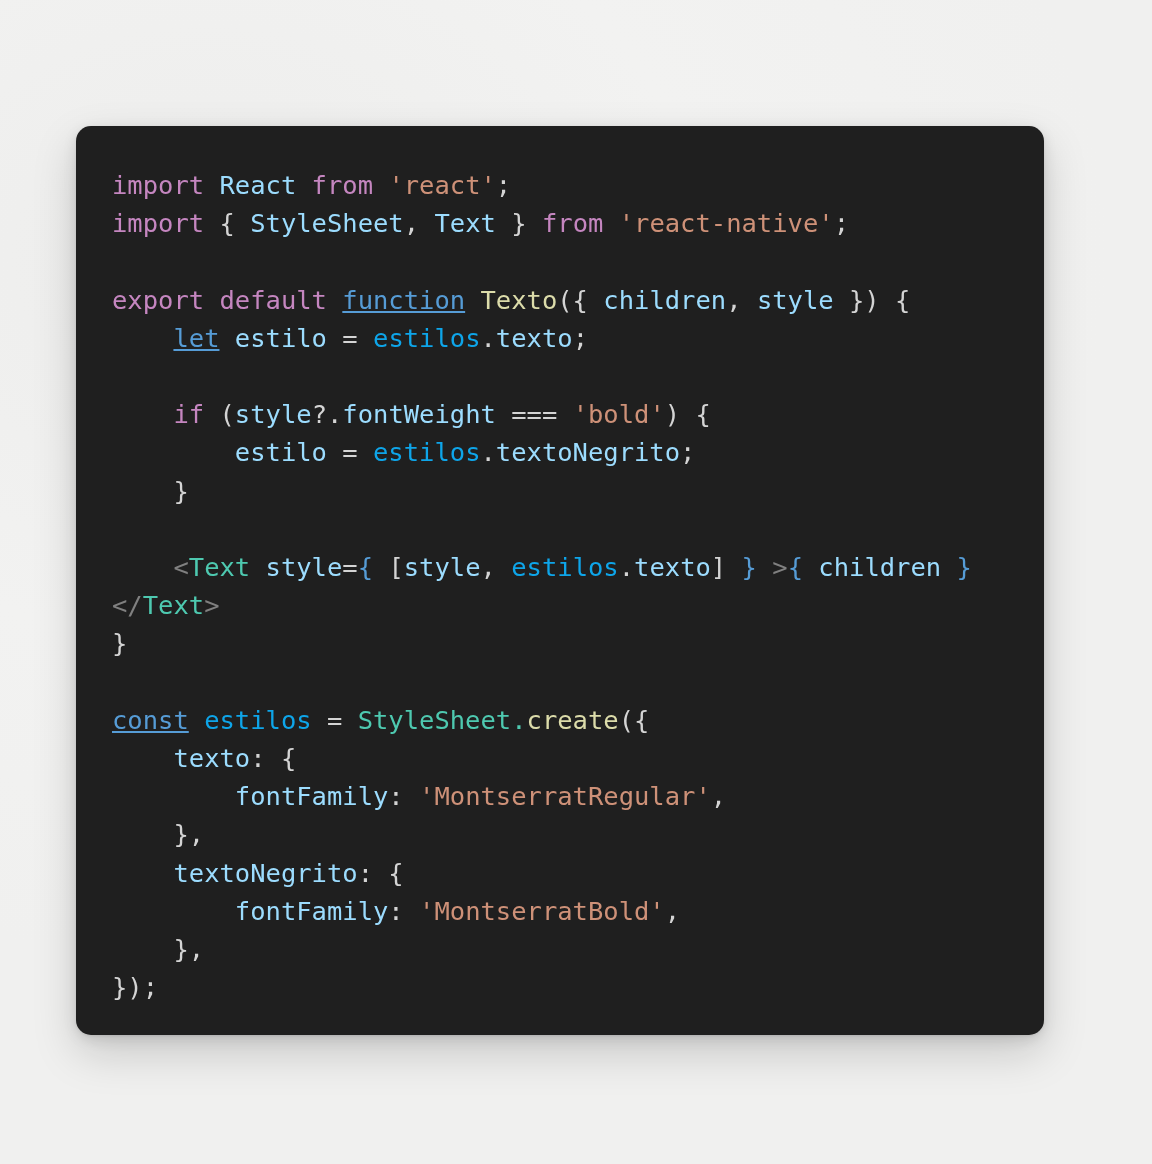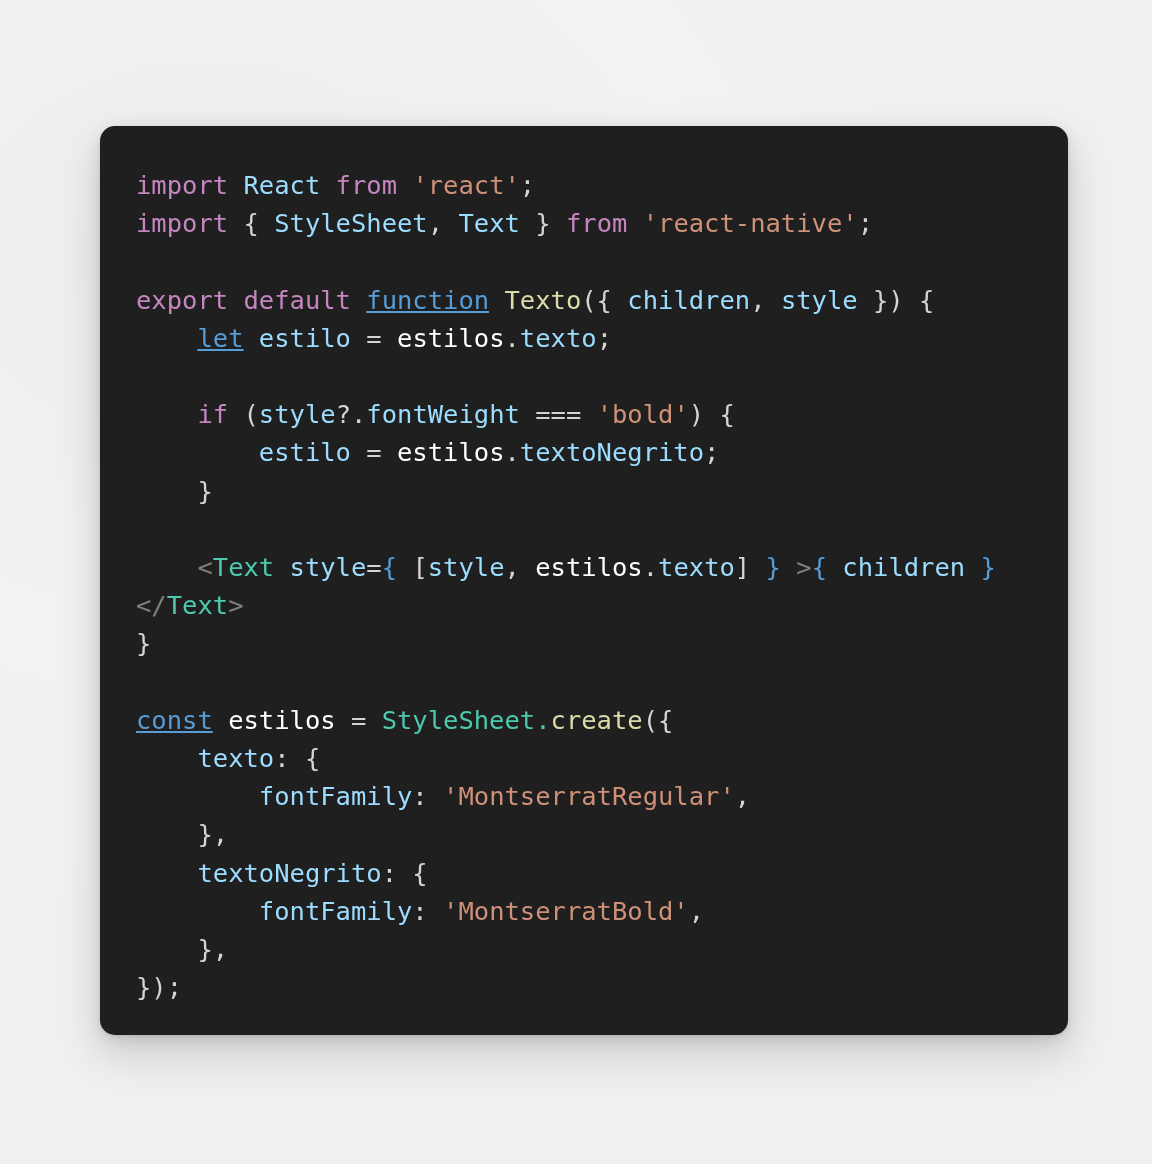--- a/index.html
+++ b/index.html
@@ -22,21 +22,21 @@
   }
 
   .page {
     position: relative;
     width: 1152px;
     height: 1164px;
   }
 
   .code-card {
     position: absolute;
-    left: 100px;
+    left: 76px;
     top: 126px;
     width: 968px;
     height: 909px;
     background: #1f1f1f;
     border-radius: 15px;
     box-shadow:
       0 18px 44px rgba(0, 0, 0, 0.17),
       0 4px 14px rgba(0, 0, 0, 0.10),
       0 1px 3px rgba(0, 0, 0, 0.08);
     padding: 40px 22px 30px 36px;
@@ -53,21 +53,21 @@
     color: #d4d4d4;
     -webkit-font-smoothing: antialiased;
   }
 
   .ln { display: block; min-height: 38.2px; }
 
   
   .t-kw       { color: #c586c0; }  
   .t-ctrl     { color: #569cd6; text-decoration: underline; }  
   .t-var      { color: #9cdcfe; }  
-  .t-varb     { color: #ffffff; }  
+  .t-varb     { color: #0ea5e9; }  
   .t-str      { color: #ce9178; }  
   .t-fn       { color: #dcdcaa; }  
   .t-type     { color: #4ec9b0; }  
   .t-punc     { color: #d4d4d4; }  
   .t-brace    { color: #569cd6; }  
   .t-dim      { color: #808080; }  
 </style>
 </head>
 <body>
 

